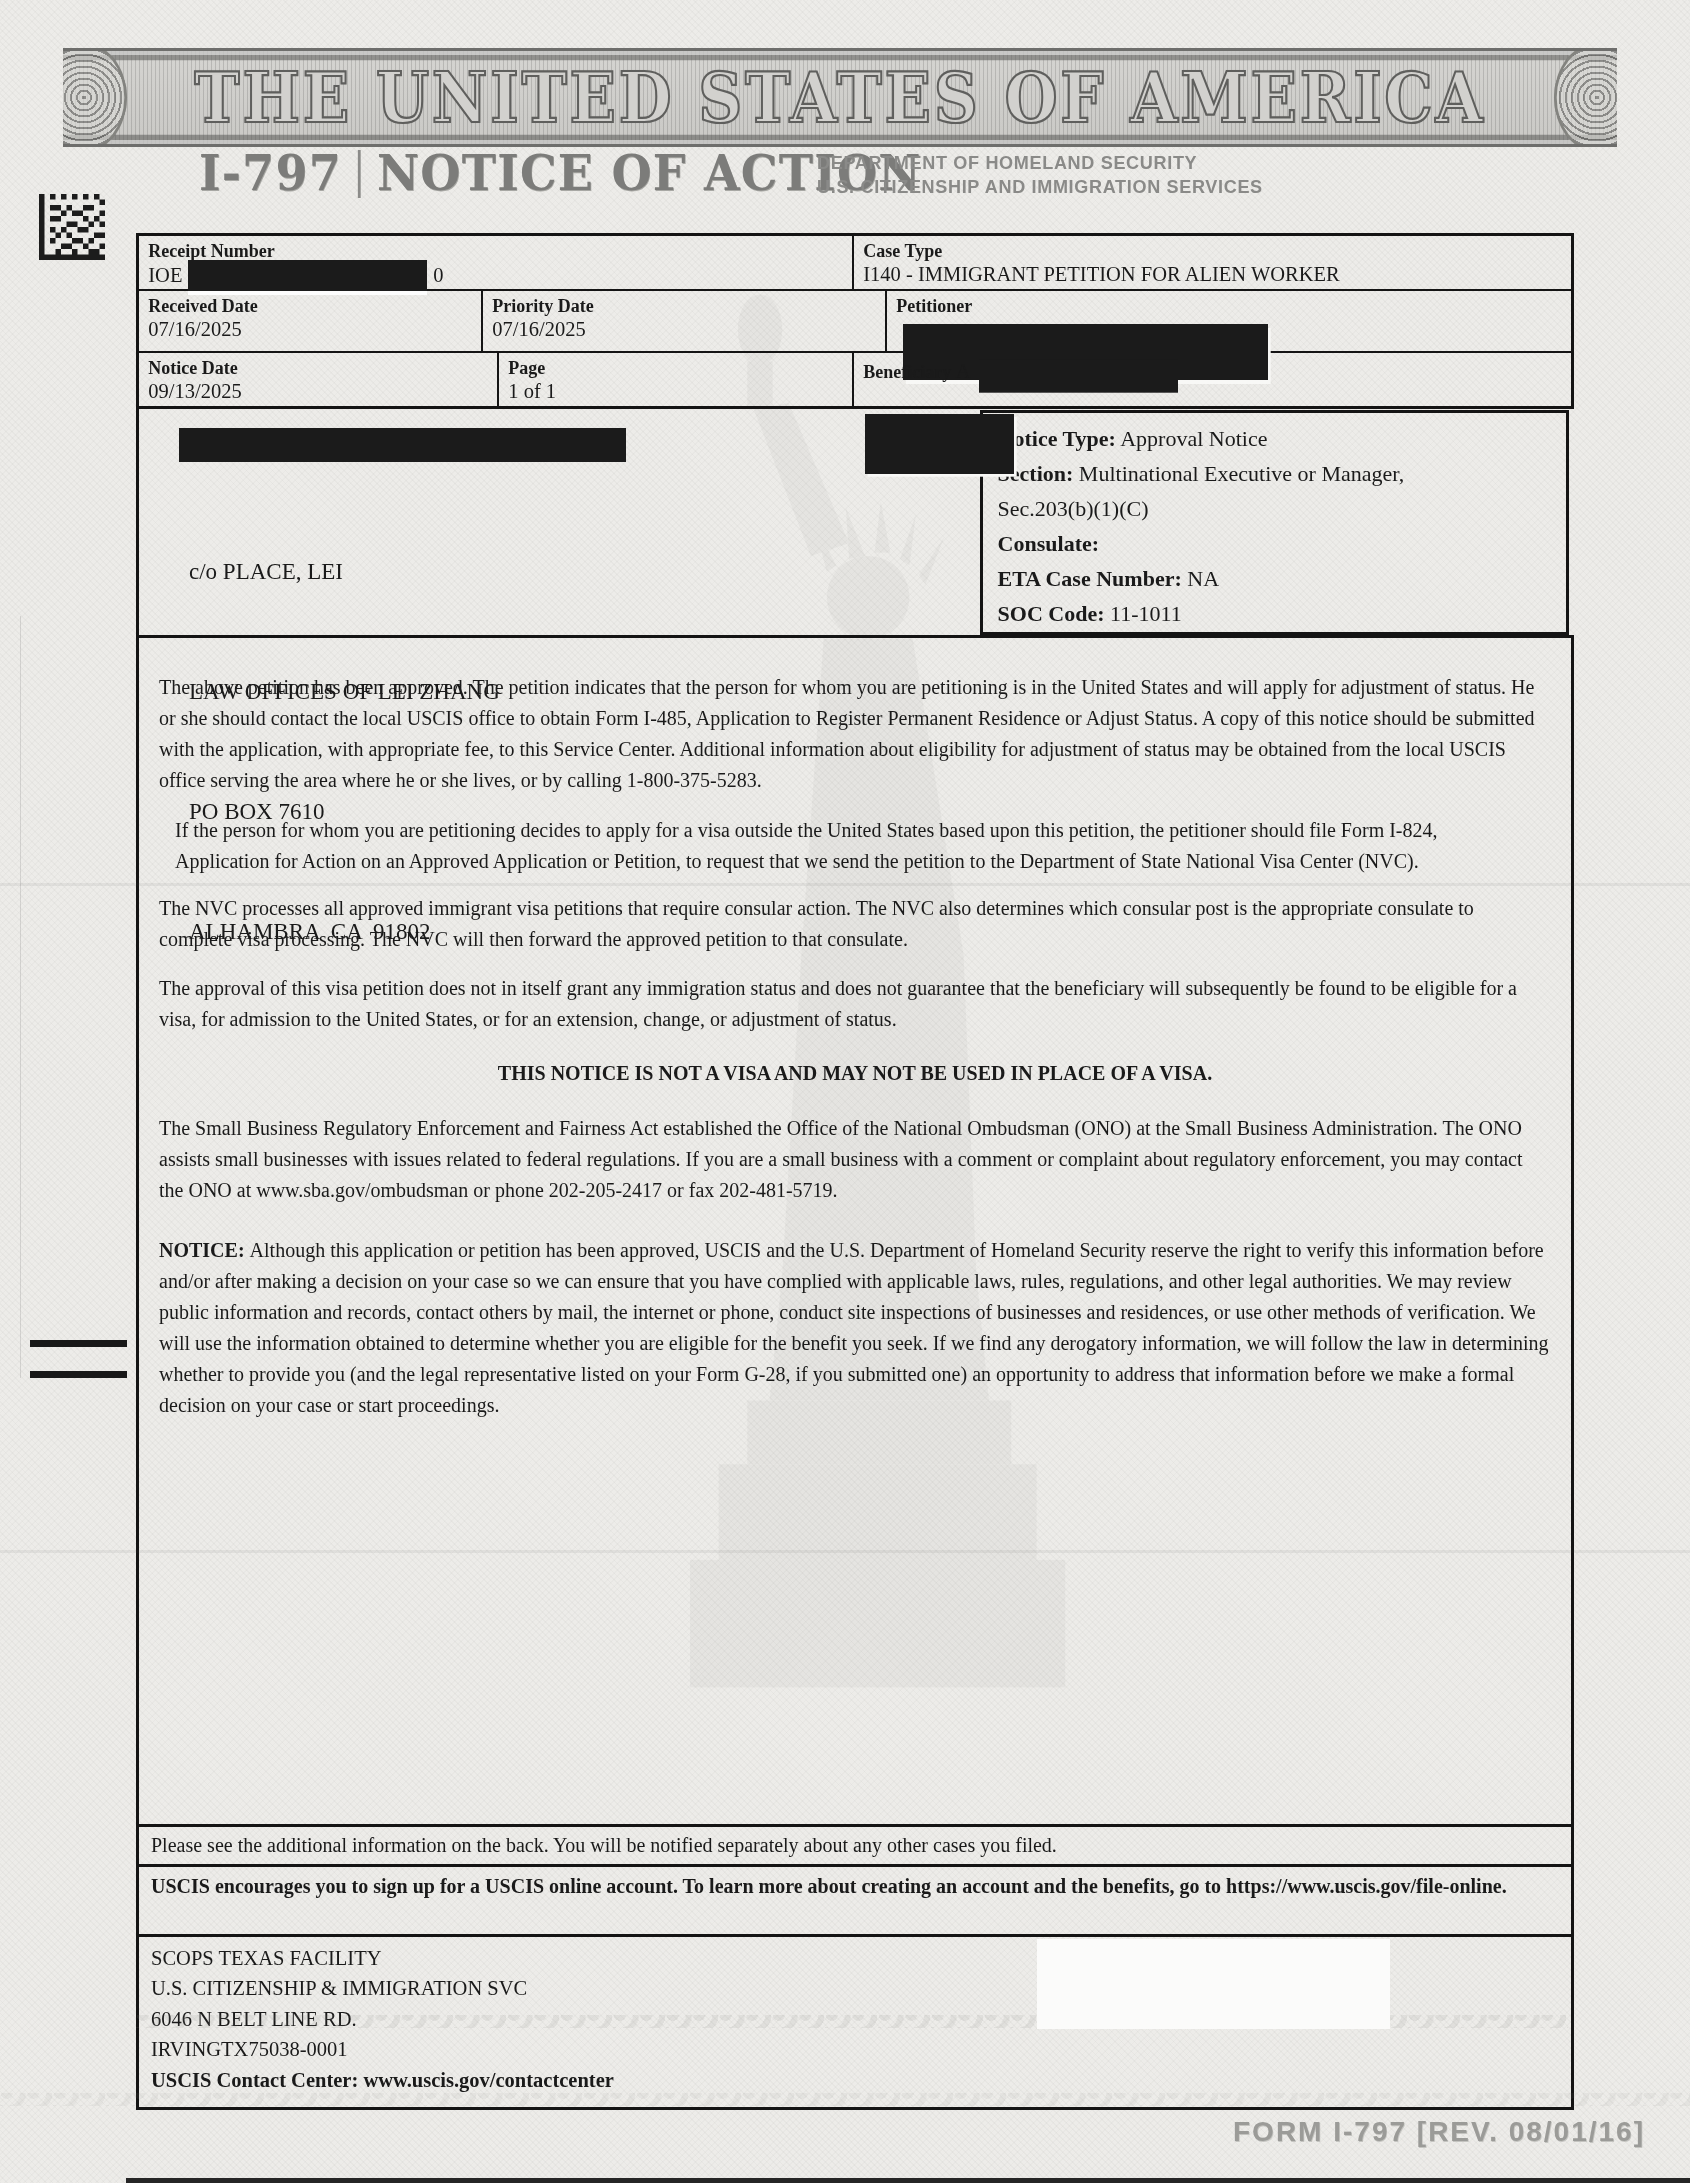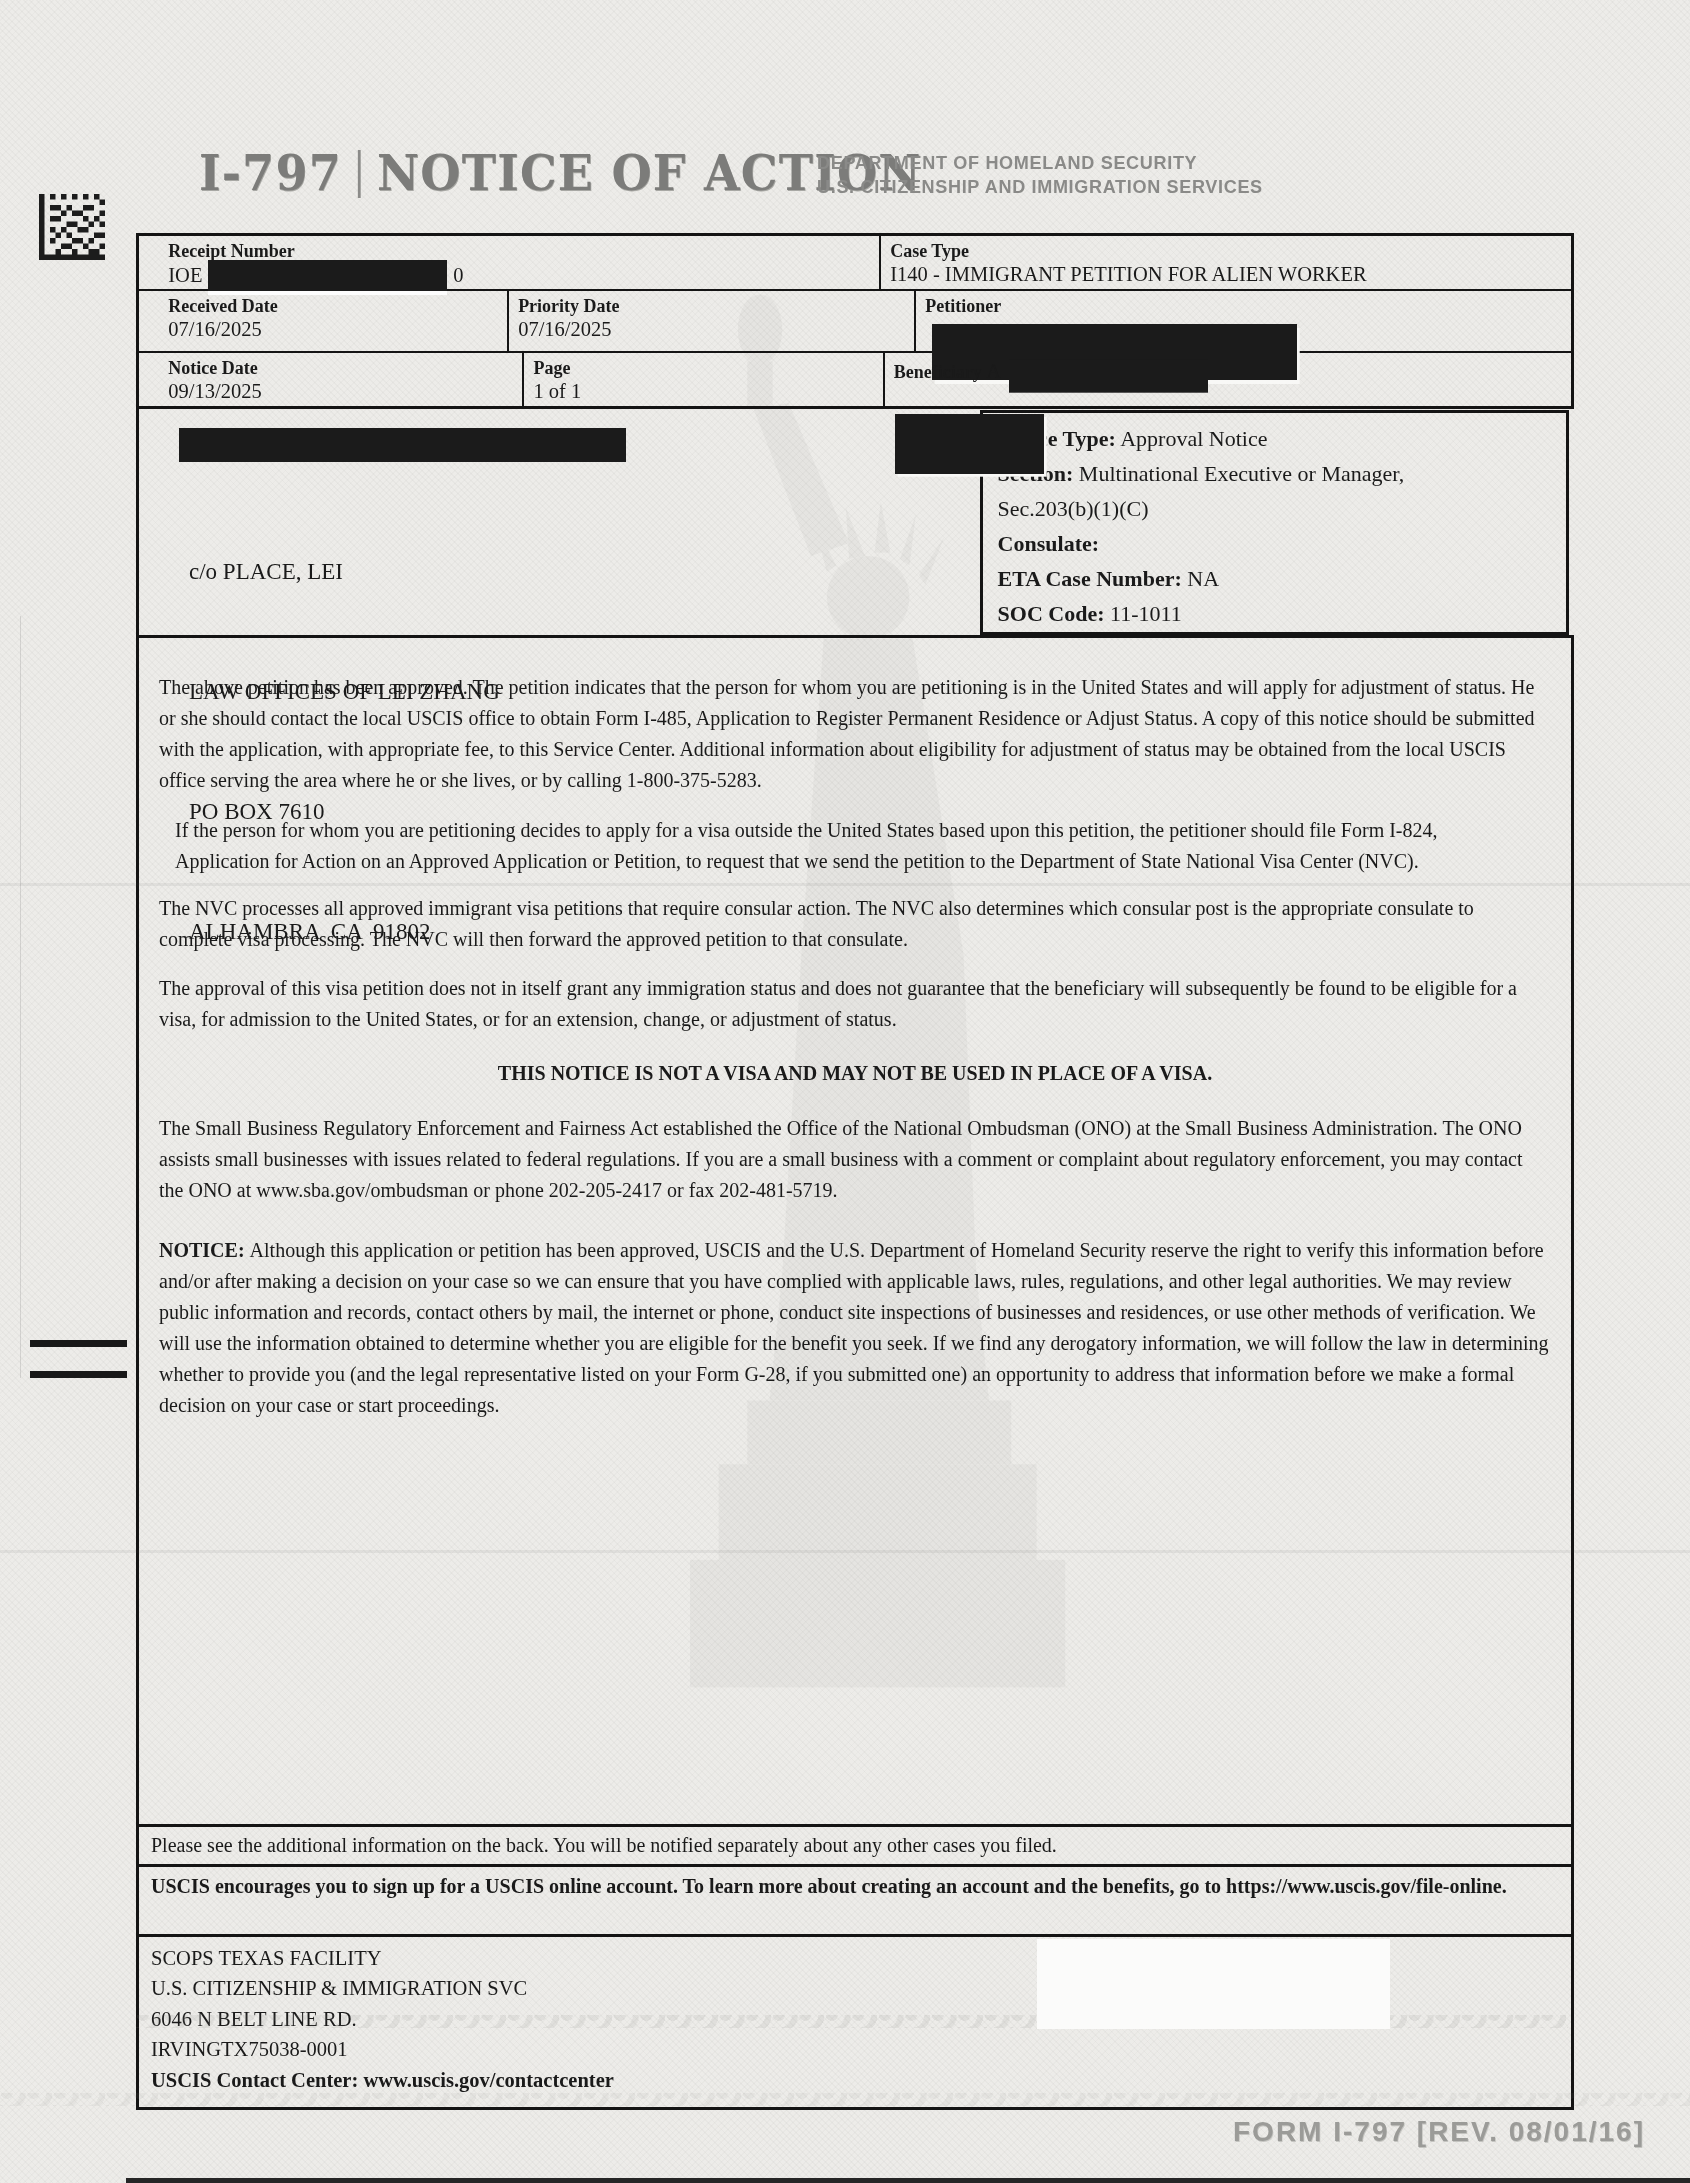--- a/index.html
+++ b/index.html
@@ -52,21 +52,21 @@
   }
   
   .barcode{position:absolute; left:32px; top:194px; width:80px; height:66px;}
   
   .info-table{
     position:absolute; left:136px; top:233px; width:1432px;
     border:3.3px solid #141414;
   }
   .trow{display:flex; border-top:2.7px solid #141414;}
   .trow:first-child{border-top:none;}
-  .tcell{border-left:2.7px solid #141414; padding:4px 9.3px 2.7px; box-sizing:border-box; position:relative; overflow:visible;margin-left:20px;}
+  .tcell{border-left:2.7px solid #141414; padding:4px 9.3px 2.7px; box-sizing:border-box; position:relative; overflow:visible;}
   .tcell:first-child{border-left:none;}
   .lbl{font-weight:bold; font-size:18px; line-height:22px;}
   .val{font-size:20.5px; line-height:25px;}
   .redact{background:#1b1b1b; display:inline-block; vertical-align:middle;}
   .r-receipt{width:239px; height:30.5px; margin:0 6.6px 0 5.3px; transform:translateY(-2px); box-shadow:0 4px 0 #fdfdfd;}
   .r-petitioner{display:block; width:365px; height:56px; margin:6.6px 0 0 6.6px; box-shadow:2.7px 4px 0 #f8f8f6;}
   .r-benef1{width:199px; height:33px; margin-left:8px; transform:translateY(2.7px);}
   .r-benef2{position:absolute; left:10.6px; top:61px; width:149px; height:60px; background:#1b1b1b; box-shadow:2.7px 2.7px 0 #f8f8f6; z-index:4;}
   
   .band-left-border{position:absolute; left:136px; top:398px; width:3.3px; height:237px; background:#141414;}
@@ -107,20 +107,25 @@
   }
   .sc1{left:136px; top:2015px; width:1432px;}
   .sc2{left:0px; top:2093px; width:1690px; opacity:0.35;}
   .watermark{position:absolute; left:636px; top:285px; width:477px; height:1498px; opacity:0.06;}
 </style>
 </head>
 <body>
 
 <div class="page">
 
+  <div class="banner">
+    <div class="rosette left"></div>
+    <div class="banner-text">THE UNITED STATES OF AMERICA</div>
+    <div class="rosette right"></div>
+  </div>
 
   <div class="title-row">
     <span class="form-no">I-797</span>
     <span class="title-sep"></span>
     <span class="form-title">NOTICE OF ACTION</span>
   </div>
   <div class="dept-block">
     <div>DEPARTMENT OF HOMELAND SECURITY</div>
     <div>U.S. CITIZENSHIP AND IMMIGRATION SERVICES</div>
   </div>

